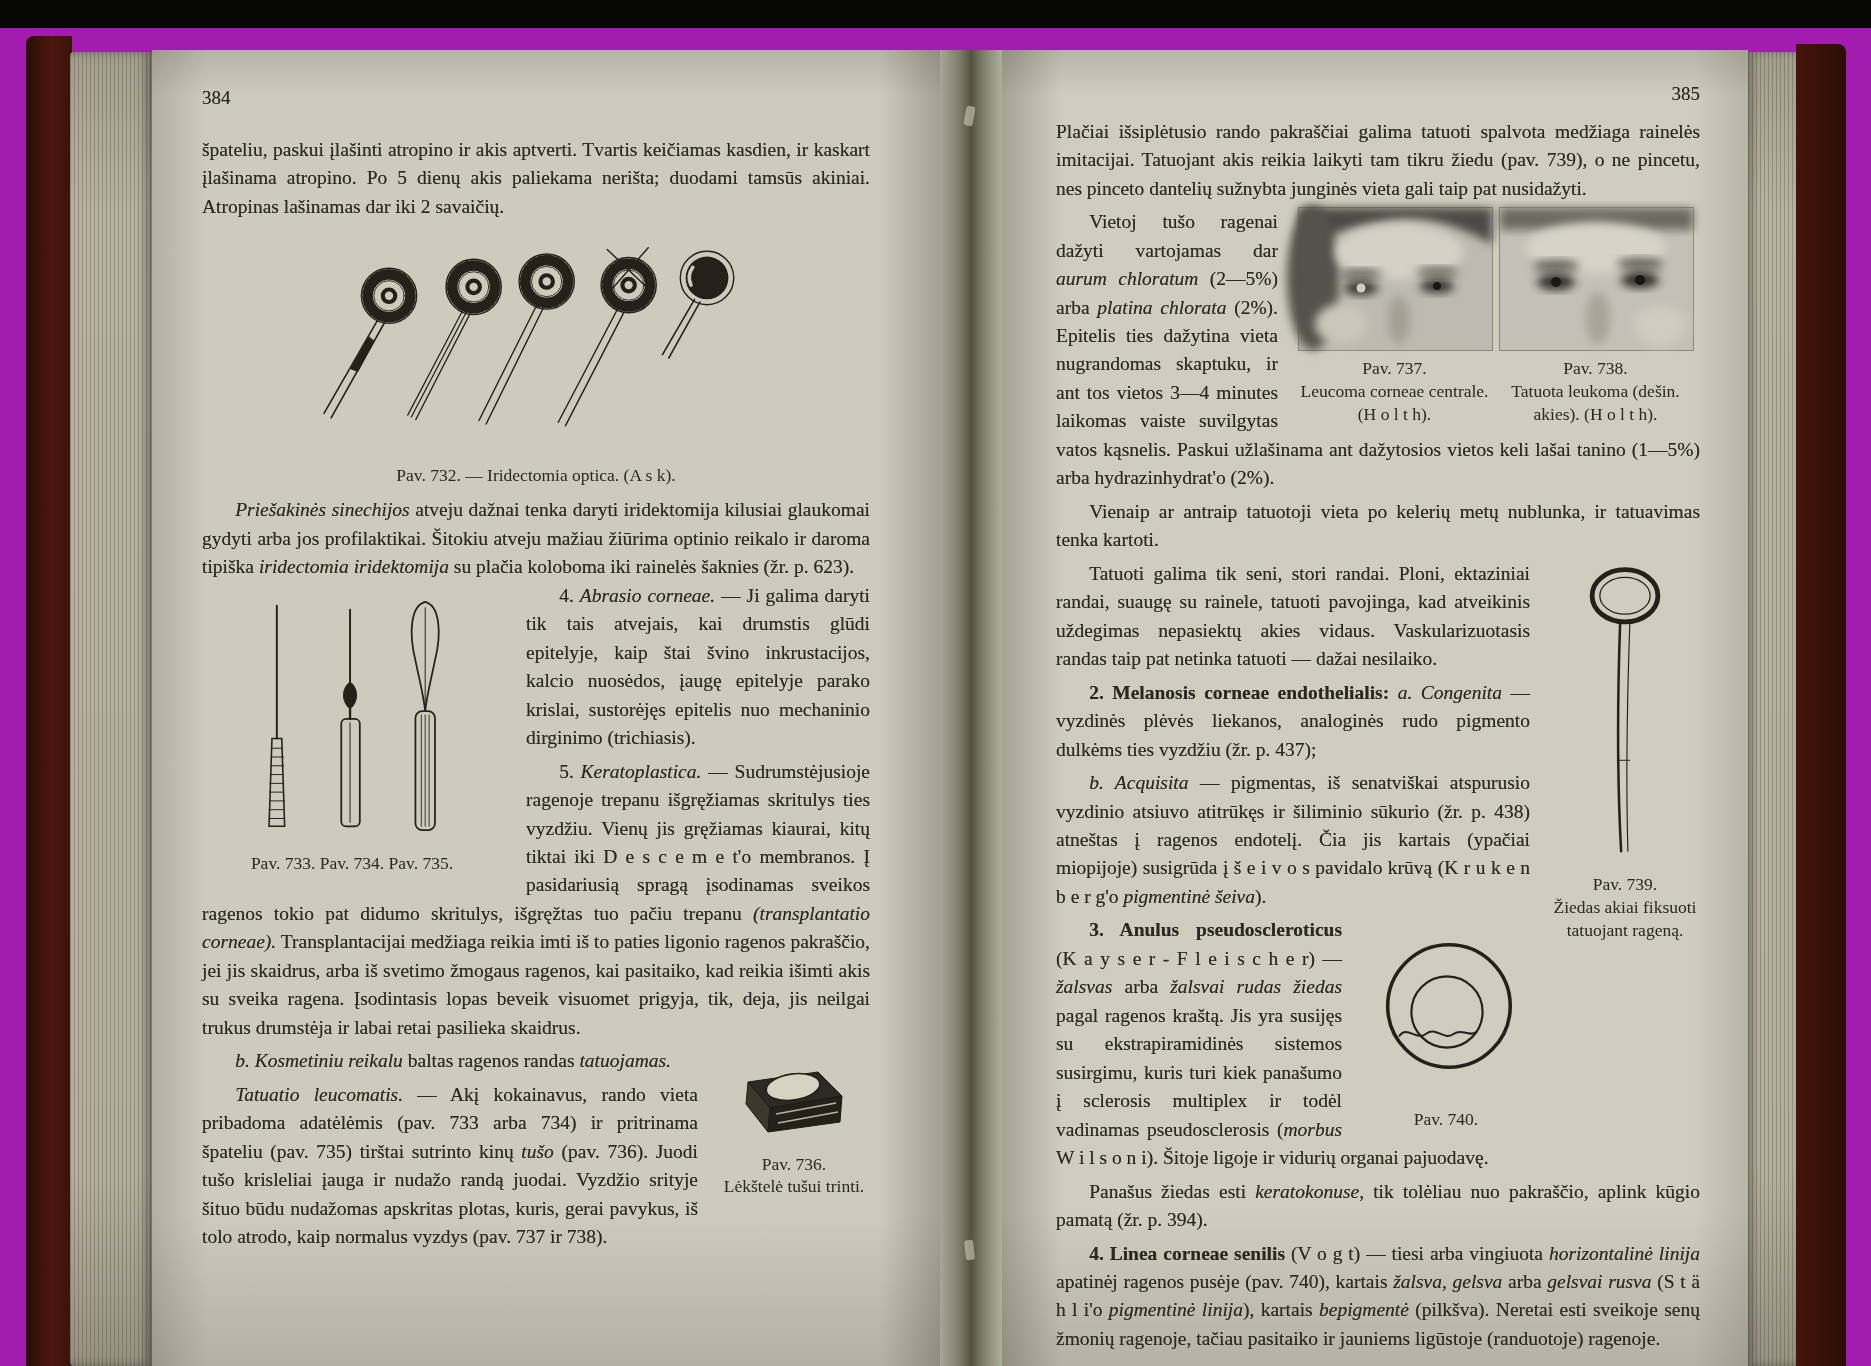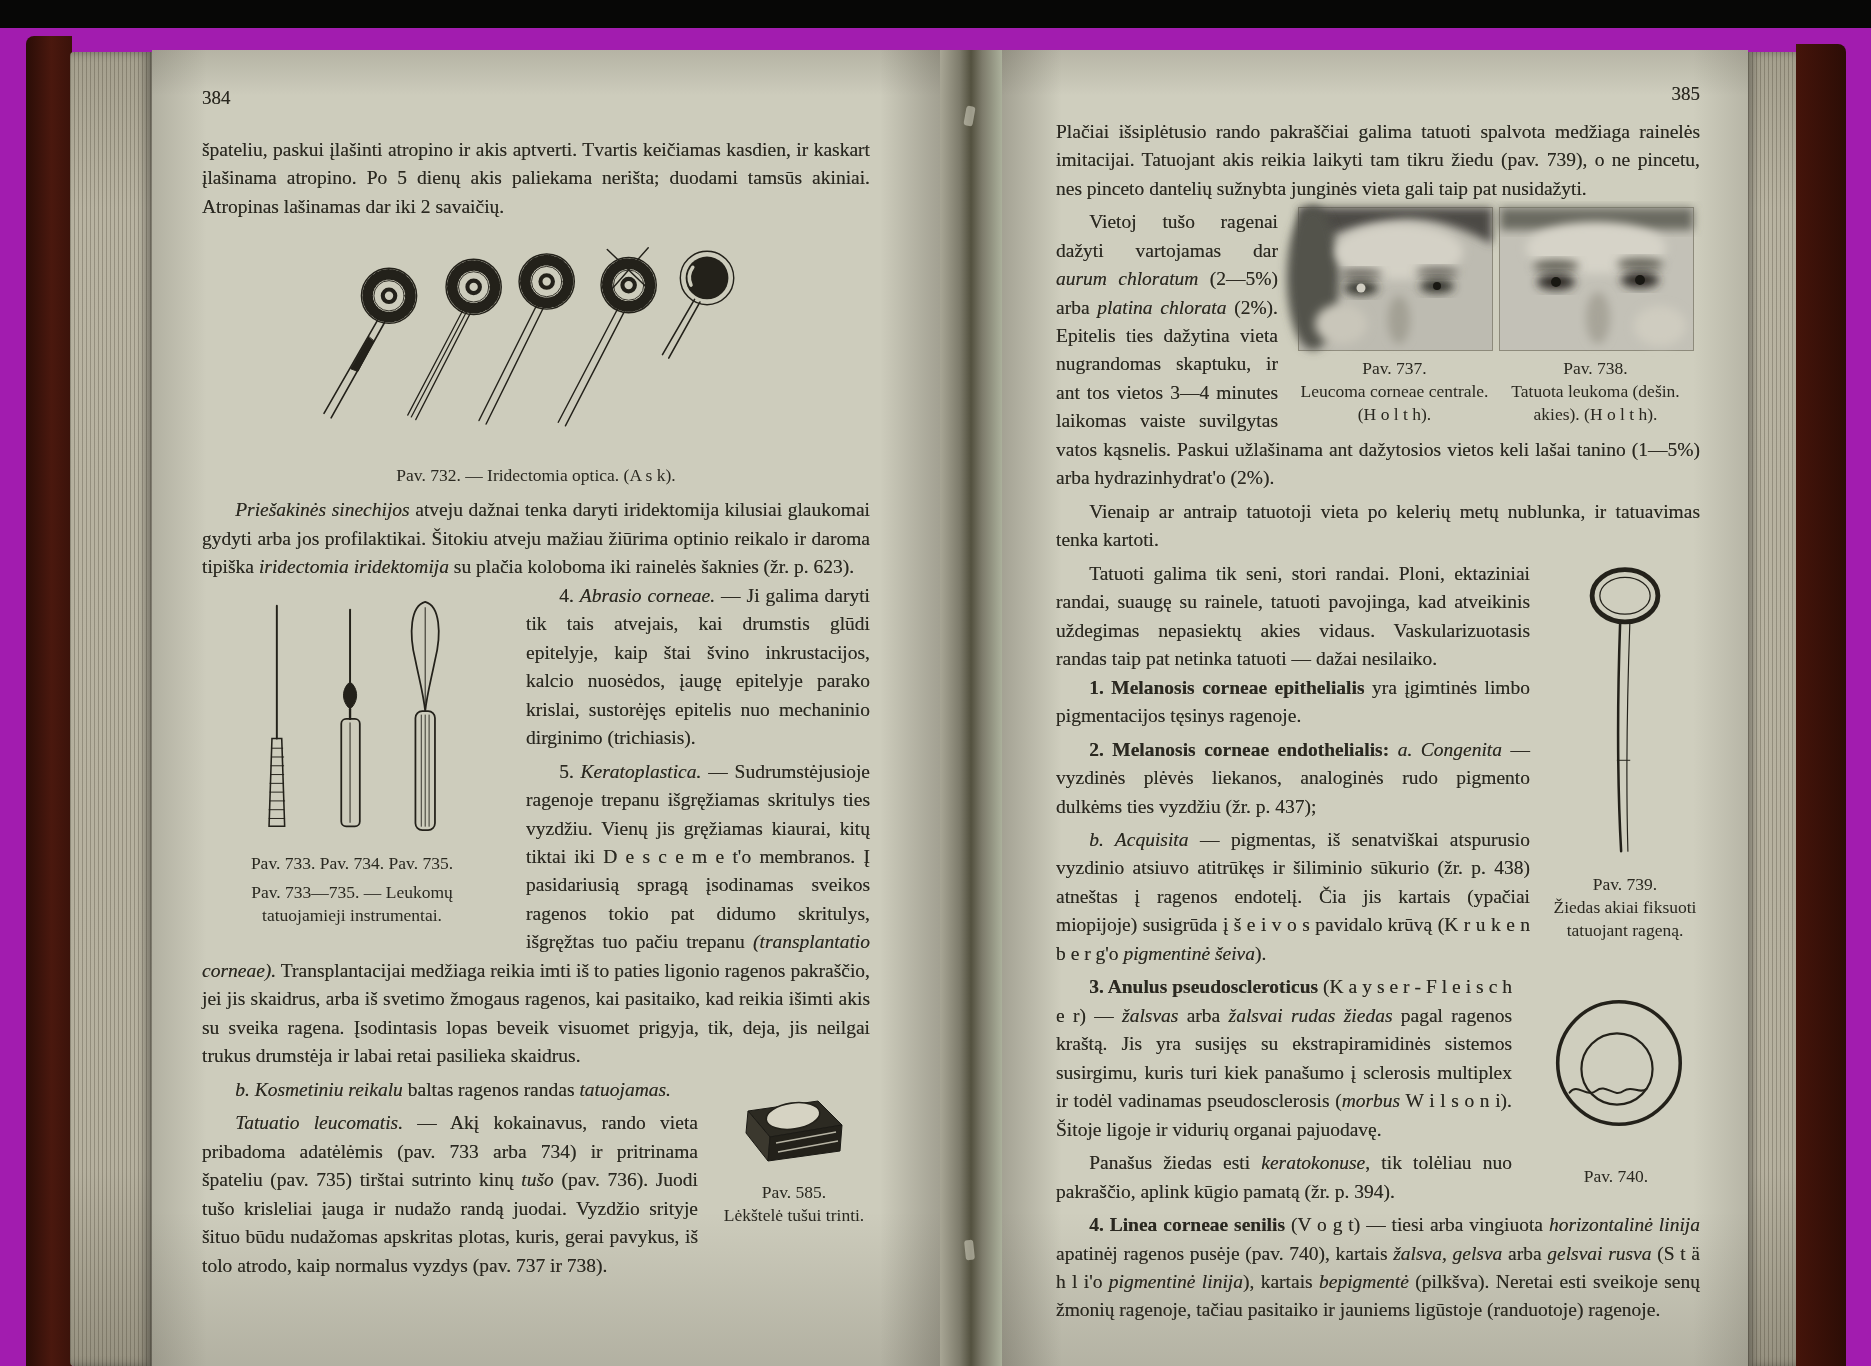--- a/index.html
+++ b/index.html
@@ -136,35 +136,34 @@
             <rect x="104" y="128" width="19" height="110" rx="5" stroke-width="1.8"></rect>
             <path d="M113,132 L113,234" stroke-width="1"></path>
 
             <path d="M190,8 c15,4 17,32 10,60 c-4,20 -8,34 -10,52 c-2,-18 -6,-32 -10,-52 c-7,-28 -5,-56 10,-60 Z" stroke-width="1.8"></path>
             <path d="M190,14 L190,112" stroke-width="1"></path>
             <rect x="180" y="120" width="20" height="122" rx="7" stroke-width="1.8"></rect>
             <path d="M186,124 L186,238 M190,124 L190,238 M194,124 L194,238" stroke-width="0.9"></path>
           </g>
         </svg>
         <div class="cap">Pav. 733. Pav. 734. Pav. 735.</div>
-        <div class="cap">Pav. 733—735. — Leukomų tatuojamieji instrumentai.</div>
       </div>
 
       <p class="ind"><span>4. </span><span class="sg-i">Abrasio corneae.</span><span> — Ji galima daryti tik tais atvejais, kai drumstis glūdi epitelyje, kaip štai švino inkrustacijos, kalcio nuosėdos, įaugę epitelyje parako krislai, sustorėjęs epitelis nuo mechaninio dirginimo (trichiasis).</span></p>
       <p class="ind gap"><span>5. </span><span class="sg-i">Keratoplastica.</span><span> — Sudrumstėjusioje ragenoje trepanu išgręžiamas skritulys ties vyzdžiu. Vienų jis gręžiamas kiaurai, kitų tiktai iki D e s c e m e t'o membranos. Į pasidariusią spragą įsodinamas sveikos ragenos tokio pat didumo skritulys, išgręžtas tuo pačiu trepanu </span><span class="sg-i">(transplantatio corneae).</span><span> Transplantacijai medžiaga reikia imti iš to paties ligonio ragenos pakraščio, jei jis skaidrus, arba iš svetimo žmogaus ragenos, kai pasitaiko, kad reikia išimti akis su sveika ragena. Įsodintasis lopas beveik visuomet prigyja, tik, deja, jis neilgai trukus drumstėja ir labai retai pasilieka skaidrus.</span></p>
 
       <div class="fig736 fl-r">
         <svg width="112" height="92" viewBox="0 0 112 92">
           <polygon points="10,36 80,26 104,50 32,62" fill="#2c2a22" stroke="#1c1b16"></polygon>
           <polygon points="10,36 32,62 30,86 8,58" fill="#3b382e" stroke="#1c1b16"></polygon>
           <polygon points="32,62 104,50 102,76 30,86" fill="#23211a" stroke="#1c1b16"></polygon>
           <path d="M38,68 L98,57 M40,77 L100,66" stroke="#b7b4a4" stroke-width="1.4" fill="none"></path>
           <ellipse cx="55" cy="41" rx="27" ry="13" fill="#d6d3c3" stroke="#23211a" stroke-width="1.6" transform="rotate(-8 55 41)"></ellipse>
         </svg>
-        <div class="cap">Pav. 585.</div>
+        <div class="cap">Pav. 736.</div>
         <div class="cap" style="margin-top:0">Lėkštelė tušui trinti.</div>
       </div>
 
       <p class="ind gap"><span class="sg-i">b. Kosmetiniu reikalu</span><span> baltas ragenos randas </span><span class="sg-i">tatuojamas.</span></p>
       <p class="ind gap"><span class="sg-i">Tatuatio leucomatis.</span><span> — Akį kokainavus, rando vieta pribadoma adatėlėmis (pav. 733 arba 734) ir pritrinama špateliu (pav. 735) tirštai sutrinto kinų </span><span class="sg-i">tušo</span><span> (pav. 736). Juodi tušo krisleliai įauga ir nudažo randą juodai. Vyzdžio srityje šituo būdu nudažomas apskritas plotas, kuris, gerai pavykus, iš tolo atrodo, kaip normalus vyzdys (pav. 737 ir 738).</span></p>
     </div>
   </div>
 
   <div class="page page-right">
     <div class="content">
@@ -234,21 +233,20 @@
             <path d="M40,208 h13" stroke-width="1"></path>
           </g>
         </svg>
         <div class="cap">Pav. 739.</div>
         <div class="cap" style="margin-top:0">Žiedas akiai fiksuoti tatuojant rageną.</div>
       </div>
 
       <p class="ind gap">Tatuoti galima tik seni, stori randai. Ploni, ektaziniai randai, suaugę su rainele, tatuoti pavojinga, kad atveikinis uždegimas nepasiektų akies vidaus. Vaskularizuotasis randas taip pat netinka tatuoti — dažai nesilaiko.</p>
 
 
-      <p class="ind"><span class="sg-b">1. Melanosis corneae epithelialis</span><span> yra įgimtinės limbo pigmentacijos tęsinys ragenoje.</span></p>
       <p class="ind gap"><span class="sg-b">2. Melanosis corneae endothelialis:</span><span> </span><span class="sg-i">a. Congenita</span><span> — vyzdinės plėvės liekanos, analoginės rudo pigmento dulkėms ties vyzdžiu (žr. p. 437);</span></p>
       <p class="ind gap"><span class="sg-i">b. Acquisita</span><span> — pigmentas, iš senatviškai atspurusio vyzdinio atsiuvo atitrūkęs ir šiliminio sūkurio (žr. p. 438) atneštas į ragenos endotelį. Čia jis kartais (ypačiai miopijoje) susigrūda į š e i v o s pavidalo krūvą (K r u k e n b e r g'o </span><span class="sg-i">pigmentinė šeiva</span><span>).</span></p>
 
       <div class="fig740 fl-r">
         <svg width="150" height="168" viewBox="0 0 150 170">
           <g stroke="#23211a" fill="none" stroke-linecap="round">
             <circle cx="78" cy="82" r="62" stroke-width="3.6"></circle>
             <circle cx="76" cy="88" r="36" stroke-width="2.2"></circle>
             <path d="M28,112 c8,-11 17,6 27,-2 c10,-8 18,8 28,0 c8,-6 16,4 23,-2" stroke-width="2"></path>
           </g>

